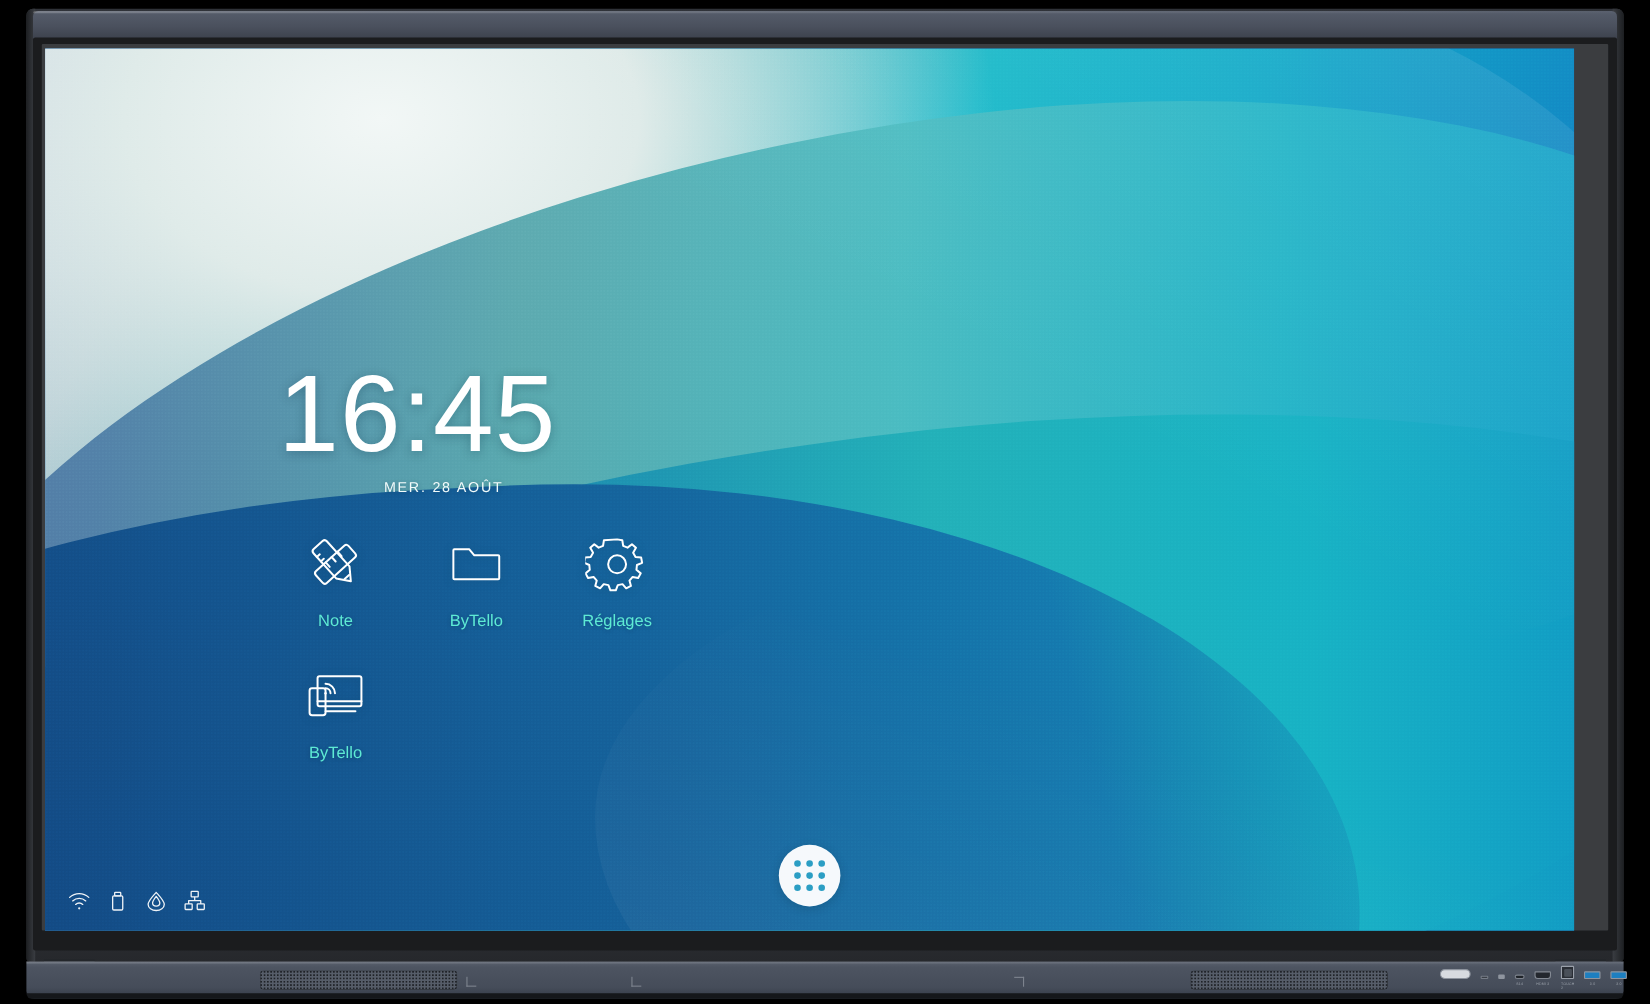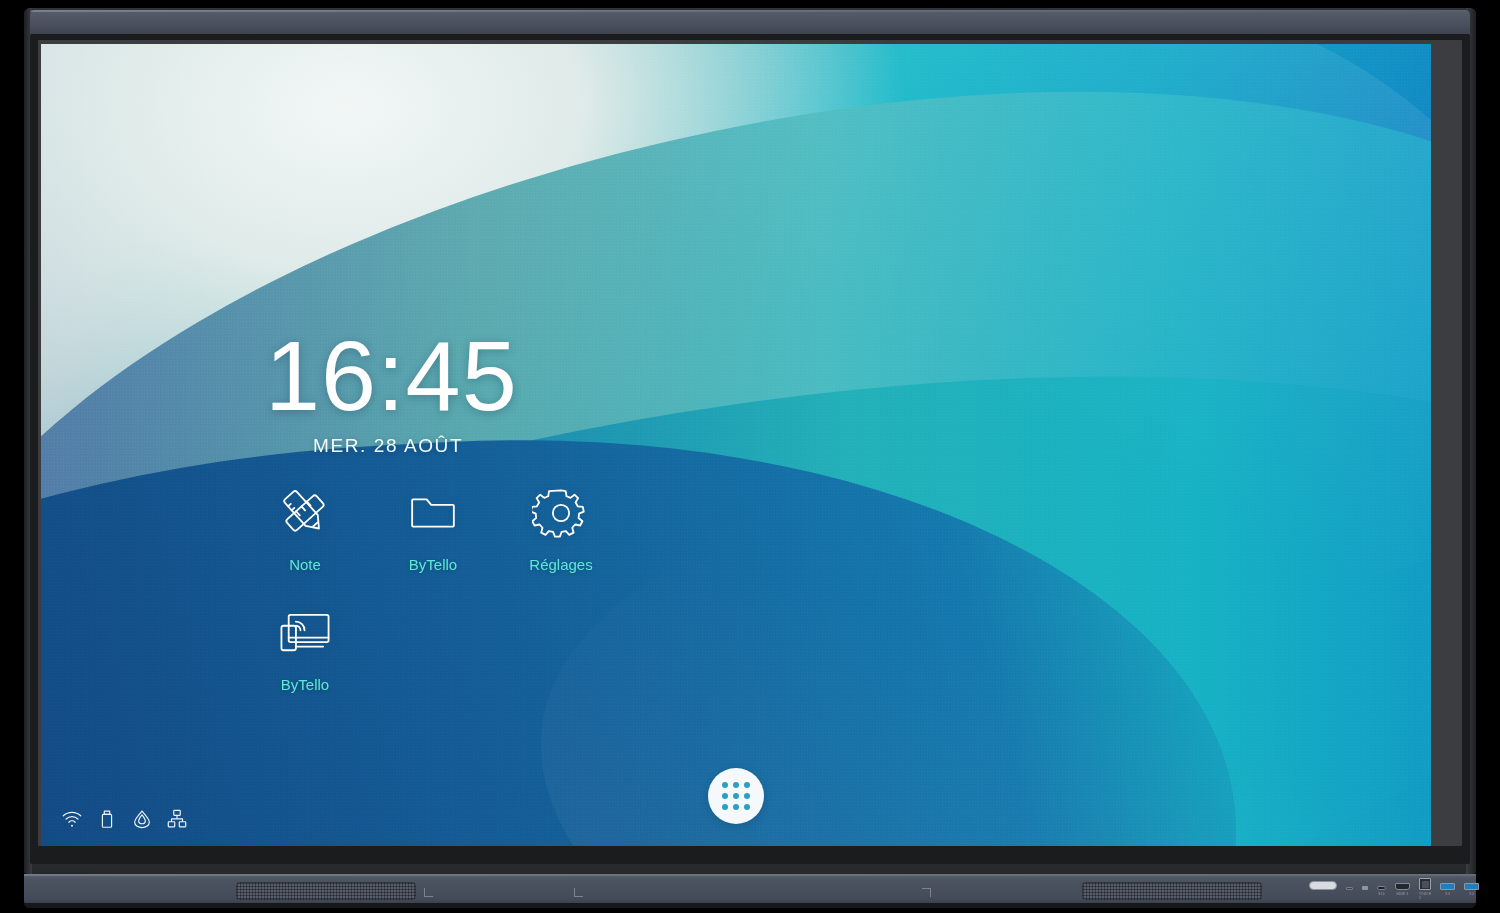--- a/index.html
+++ b/index.html
@@ -105,29 +105,29 @@
   .wp-noise{
     position:absolute; inset:0; opacity:.25; mix-blend-mode:overlay;
     background-image:
       radial-gradient(rgba(255,255,255,.25) .5px, transparent .6px),
       radial-gradient(rgba(0,0,0,.18) .5px, transparent .6px);
     background-size:3px 3px, 5px 5px;
     background-position:0 0, 2px 3px;
   }
 
   
-  .clock-block{ position:absolute; left:224px; top:282px; }
+  .clock-block{ position:absolute; left:212px; top:282px;text-align:center; }
   .clock-time{
     font-size:99px; line-height:1; font-weight:300; color:#ffffff;
     letter-spacing:1px;
     text-shadow:0 2px 10px rgba(0,40,60,.28);
   }
   .clock-date{
     margin-top:10px; margin-left:48px;
-    font-size:19px; color:#f2fbfb; letter-spacing:1.6px; font-weight:400;
+    font-size:13px; color:#f2fbfb; letter-spacing:1.6px; font-weight:400;
     text-shadow:0 1px 5px rgba(0,40,60,.30);
   }
 
   
   .app-grid{
     position:absolute; left:200px; top:440px;
     display:grid; grid-template-columns:repeat(3,128px); grid-auto-rows:120px;
     column-gap:0; row-gap:0;
   }
   .app{

